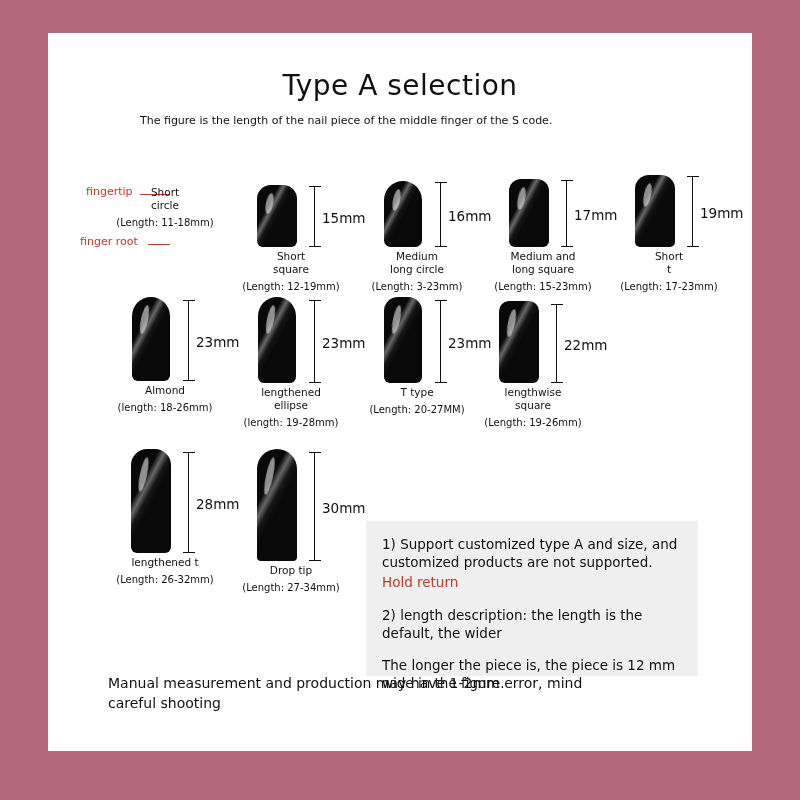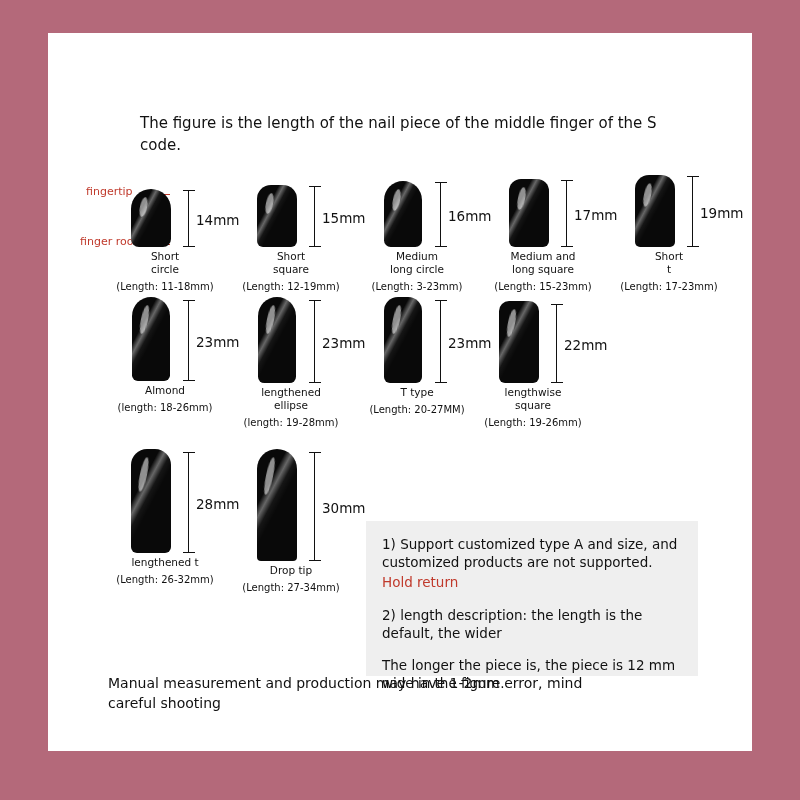--- a/index.html
+++ b/index.html
@@ -37,21 +37,21 @@
     text-align: center;
     font-size: 28px;
     color: #111;
     letter-spacing: 0.5px;
   }
   .subtitle {
     position: absolute;
     left: 92px;
     top: 80px;
     width: 540px;
-    font-size: 15px;
+    font-size: 11px;
     line-height: 1.45;
     color: #111;
   }
 
   
   .row {
     position: absolute;
     left: 0;
     width: 704px;
   }
@@ -151,38 +151,30 @@
     color: #111;
     line-height: 1.45;
   }
 </style>
 </head>
 <body>
 
 <div class="page">
   <div class="inner">
 
+    <div class="title">Type A selection</div>
     <div class="subtitle">The figure is the length of the nail piece of the middle finger of the S code.</div>
 
     <div class="fingertip-label" style="left:38px; top:152px;">fingertip</div>
     <div class="leader" style="left:92px; top:161px; width:30px;"></div>
     <div class="fingertip-label" style="left:32px; top:202px;">finger root</div>
     <div class="leader" style="left:100px; top:211px; width:22px;"></div>
 
     <div class="row" id="row1" style="top:128px;">
         <div class="cell" style="left: 52px; top: 22px;">
-          <div class="nailwrap" style="height: 64px;">
-            <div class="nail" style="width: 40px; height: 58px; bottom: 0px; margin-left: -14px; border-radius: 20px 20px 8px 8px;">
-              <div class="shine" style="left: 9px; top: 8px; width: 7px; height: 20px; transform: rotate(12deg);"></div>
-            </div>
-            <div class="dimline" style="left: 88px; bottom: 0px; height: 56px;"></div>
-            <div class="dimtick" style="left: 83px; bottom: 0px;"></div>
-            <div class="dimtick" style="left: 83px; bottom: 56px;"></div>
-            <div class="dimlabel" style="left: 96px; bottom: 19px;">14mm</div>
-          </div>
           <div class="nname" style="white-space: pre-line;">Short
 circle</div>
           <div class="nlen">(Length: 11-18mm)</div>
         </div>
         <div class="cell" style="left: 178px; top: 18px;">
           <div class="nailwrap" style="height: 68px;">
             <div class="nail" style="width: 40px; height: 62px; bottom: 0px; margin-left: -14px; border-radius: 14px 14px 6px 6px;">
               <div class="shine" style="left: 9px; top: 8px; width: 7px; height: 21px; transform: rotate(12deg);"></div>
             </div>
             <div class="dimline" style="left: 88px; bottom: 0px; height: 60px;"></div>

